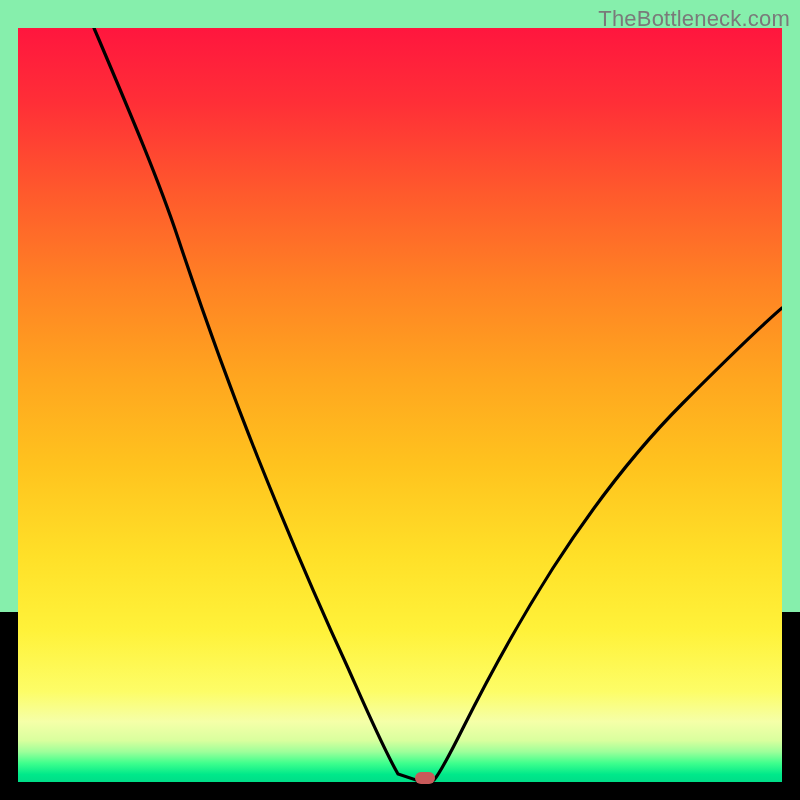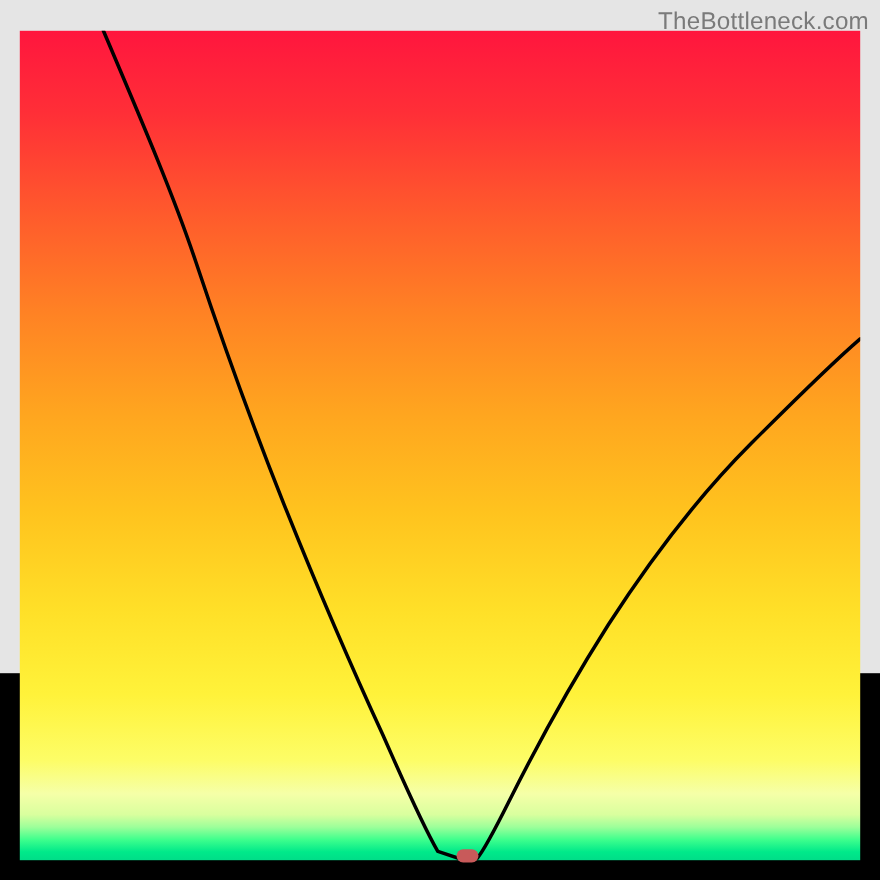--- a/index.html
+++ b/index.html
@@ -8,21 +8,21 @@
     width: 800px;
     height: 800px;
     background: #000;
     overflow: hidden;
     font-family: Arial, Helvetica, sans-serif;
   }
   .frame {
     position: relative;
     width: 800px;
     height: 612px;
-    background: #e5e5e5;
+    background: #86efac;
   }
   .watermark {
     position: absolute;
     top: 6px;
     right: 10px;
     color: #7a7a7a;
     font-size: 22px;
     font-weight: 500;
     letter-spacing: 0.2px;
   }

